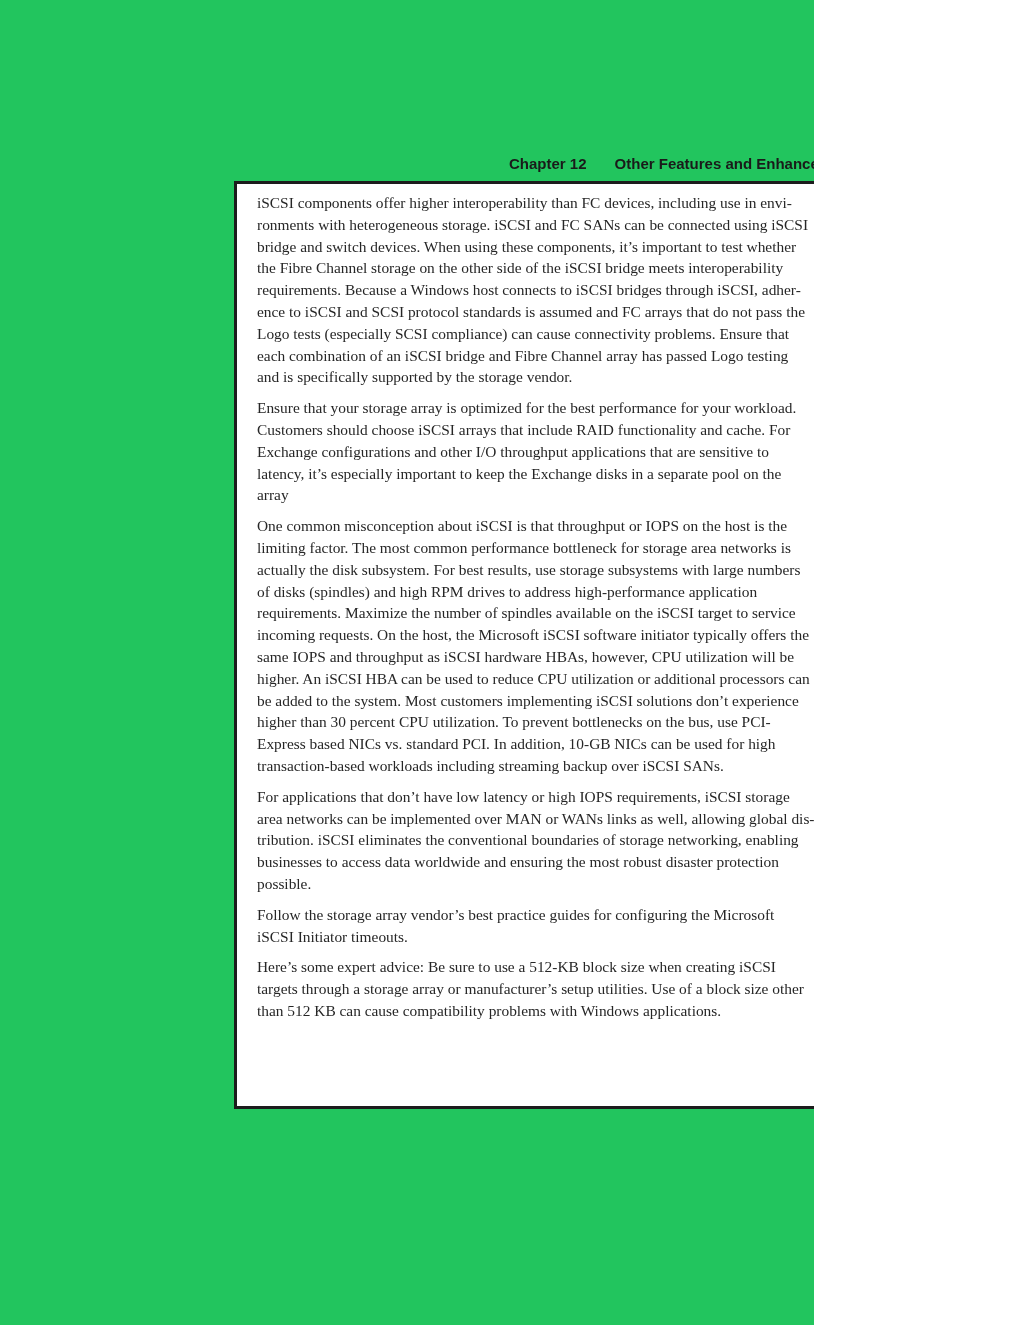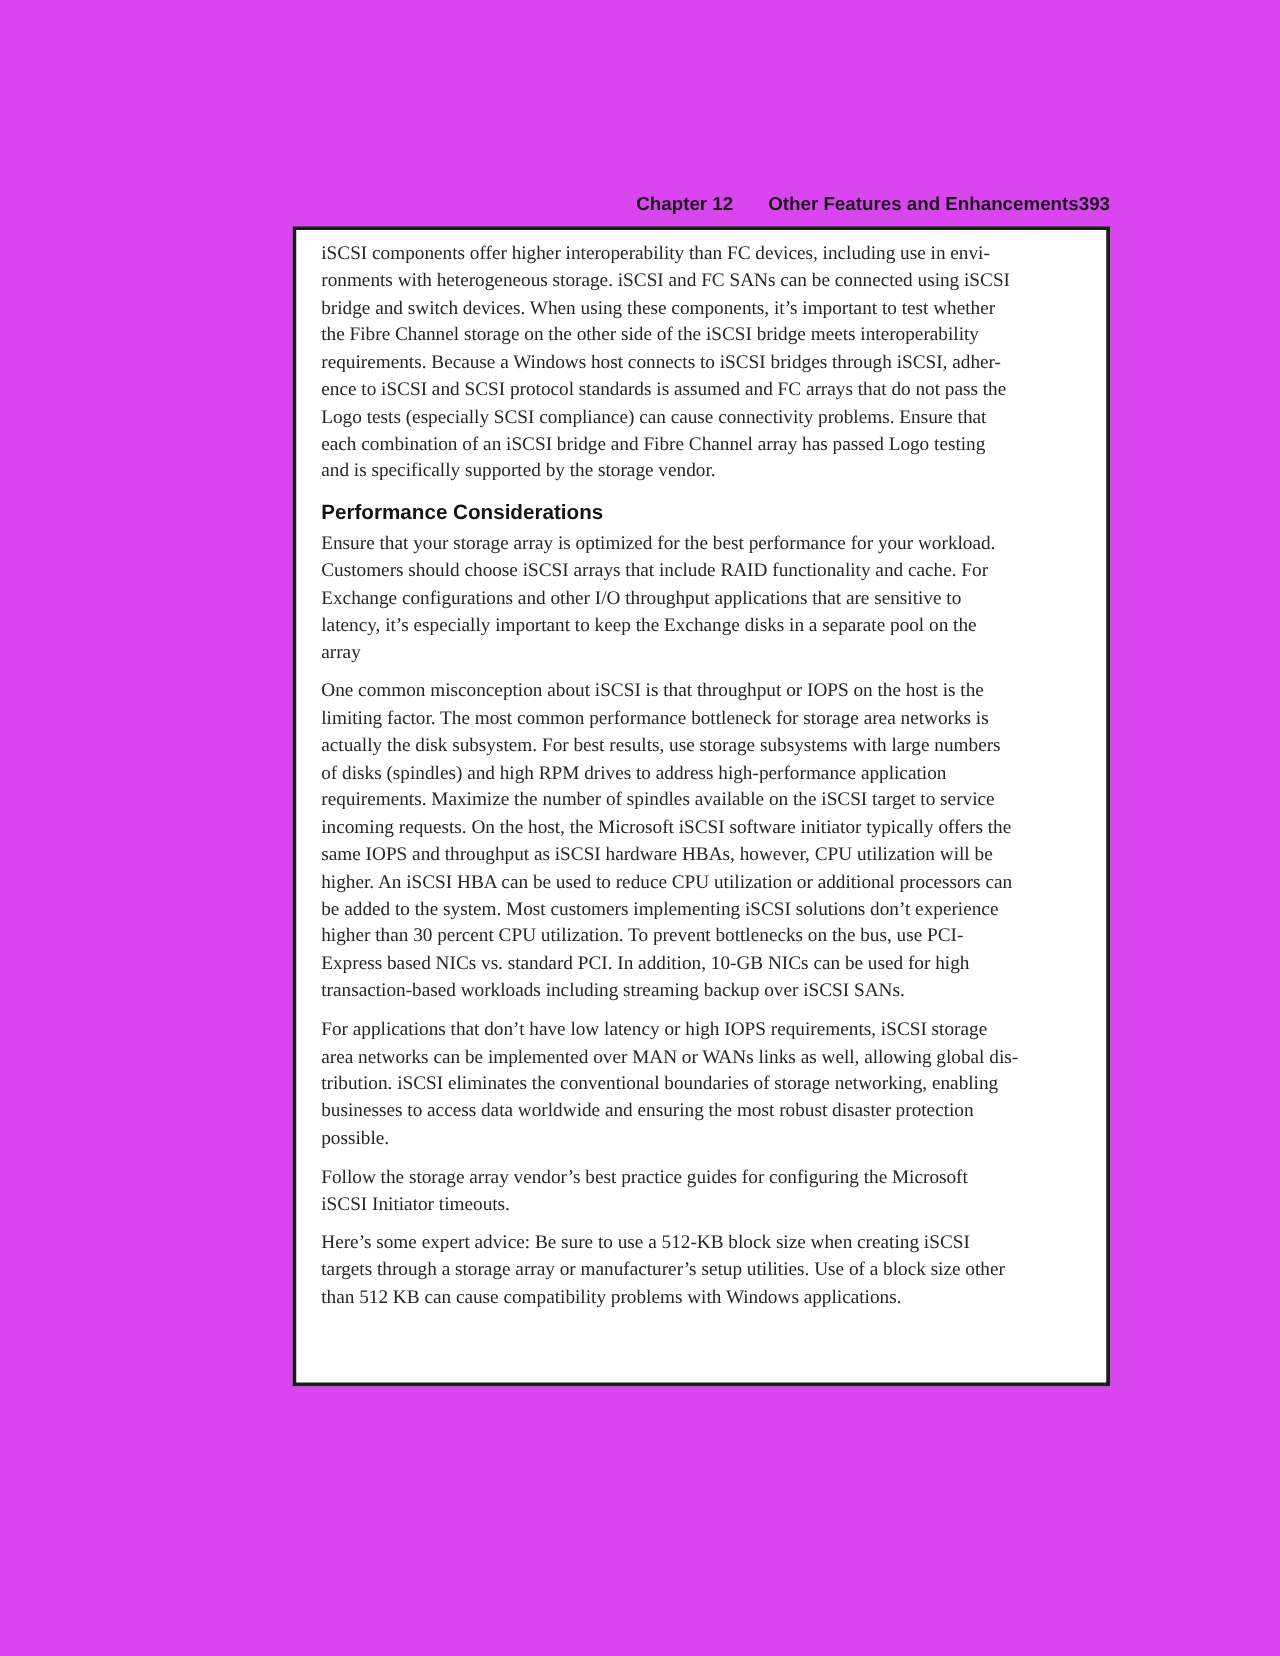--- a/index.html
+++ b/index.html
@@ -2,23 +2,23 @@
 <html><head>
 <meta charset="utf-8">
 <style>
   html, body {
     margin: 0;
     padding: 0;
     background: #ffffff;
   }
   .page {
     position: relative;
-    width: 1024px;
+    width: 814px;
     height: 1325px;
-    background: #d946ef;
+    background: #22c55e;
     overflow: hidden;
   }
   .running-header {
     position: absolute;
     top: 155px;
     left: 234px;
     width: 654px;
     display: flex;
     justify-content: flex-end;
     align-items: baseline;
@@ -74,21 +74,20 @@
   <div class="sidebar-box">
     <p class="body-par">iSCSI components offer higher interoperability than FC devices, including use in envi-
 ronments with heterogeneous storage. iSCSI and FC SANs can be connected using iSCSI
 bridge and switch devices. When using these components, it’s important to test whether
 the Fibre Channel storage on the other side of the iSCSI bridge meets interoperability
 requirements. Because a Windows host connects to iSCSI bridges through iSCSI, adher-
 ence to iSCSI and SCSI protocol standards is assumed and FC arrays that do not pass the
 Logo tests (especially SCSI compliance) can cause connectivity problems. Ensure that
 each combination of an iSCSI bridge and Fibre Channel array has passed Logo testing
 and is specifically supported by the storage vendor.</p>
-    <h2 class="sub-heading">Performance Considerations</h2>
     <p class="body-par">Ensure that your storage array is optimized for the best performance for your workload.
 Customers should choose iSCSI arrays that include RAID functionality and cache. For
 Exchange configurations and other I/O throughput applications that are sensitive to
 latency, it’s especially important to keep the Exchange disks in a separate pool on the
 array</p>
     <p class="body-par">One common misconception about iSCSI is that throughput or IOPS on the host is the
 limiting factor. The most common performance bottleneck for storage area networks is
 actually the disk subsystem. For best results, use storage subsystems with large numbers
 of disks (spindles) and high RPM drives to address high-performance application
 requirements. Maximize the number of spindles available on the iSCSI target to service

